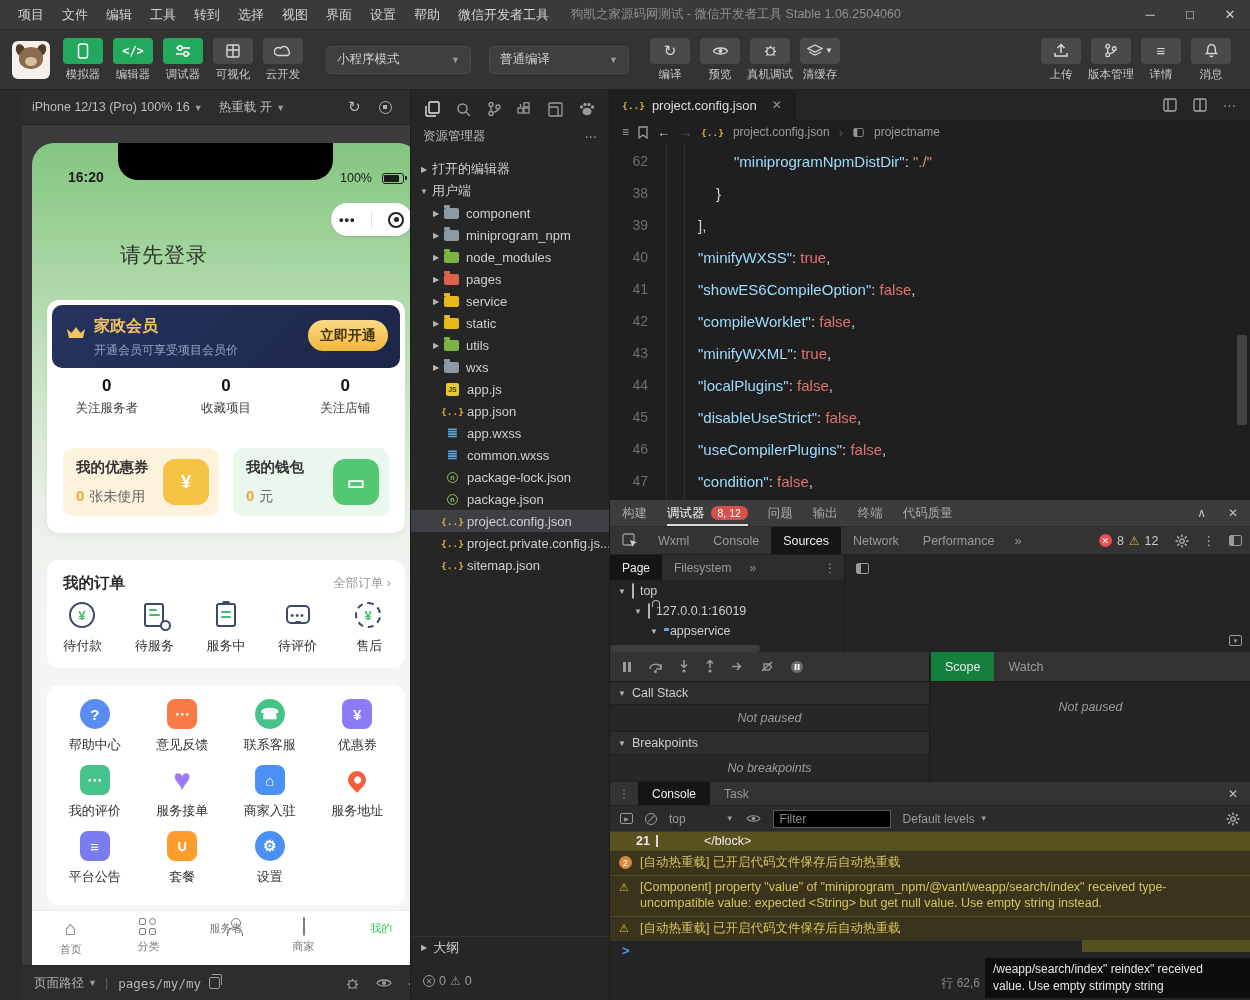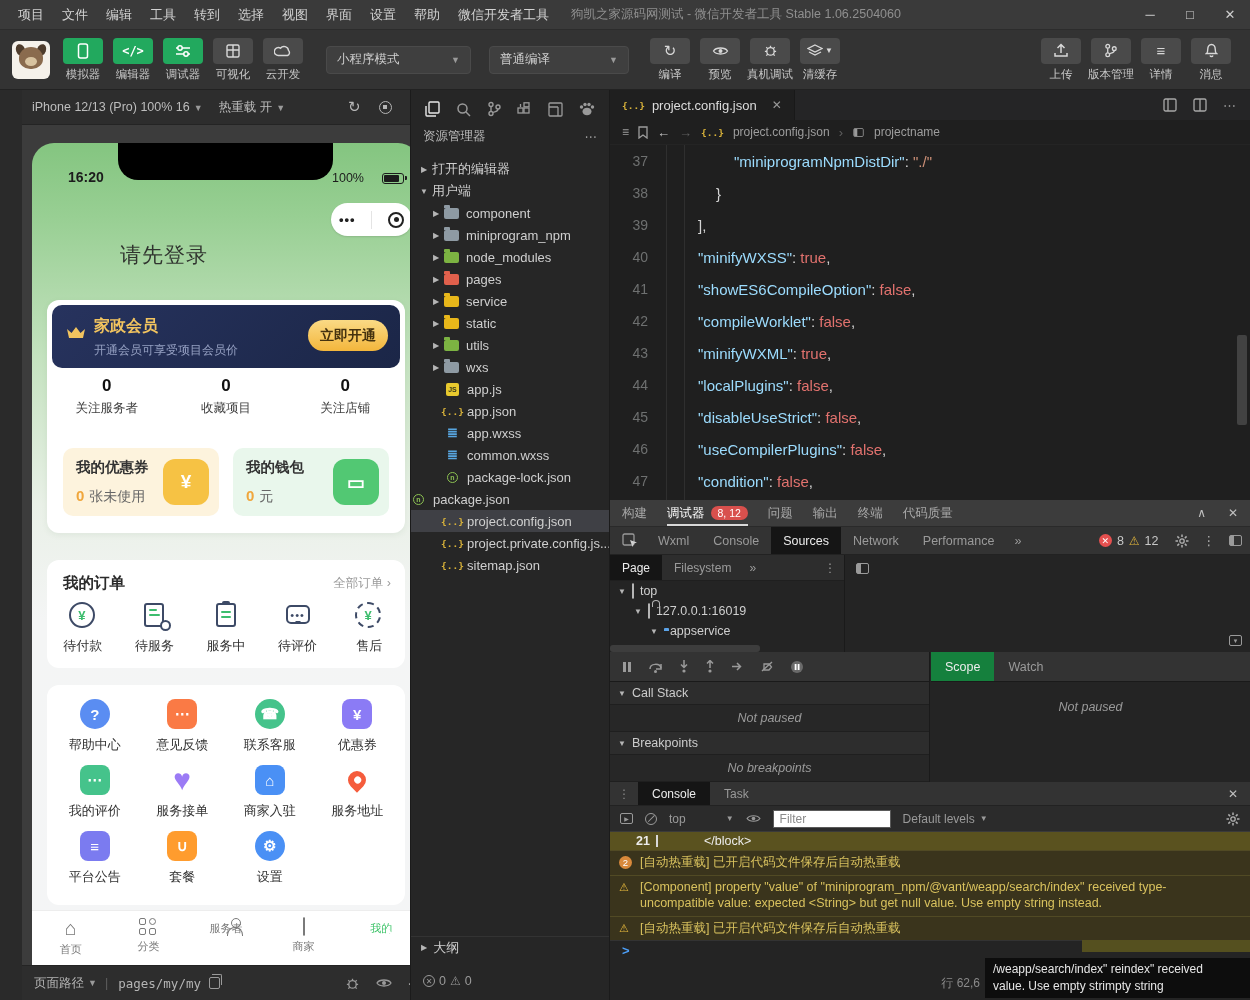--- a/index.html
+++ b/index.html
@@ -46,21 +46,21 @@
   #sim-hot{margin-left:16px;white-space:nowrap;}
   #sim-icons{margin-left:auto;display:flex;align-items:center;gap:18px;color:#b5b5b5;}
   .stop-ic{width:13px;height:13px;border:1.5px solid #b5b5b5;border-radius:50%;position:relative;}
   .stop-ic::after{content:"";position:absolute;left:3px;top:3px;width:4px;height:4px;background:#b5b5b5;}
 
   #phone{position:absolute;left:10px;top:53px;width:388px;height:822px;border-radius:22px 22px 0 0;overflow:hidden;
     background:linear-gradient(180deg,#84c580 0%,#98cf93 9%,#c4e2bf 26%,#e9f0e7 44%,#f4f5f5 58%,#f4f5f6 100%);}
   #notch{position:absolute;left:86px;top:0;width:215px;height:37px;background:#000;border-radius:0 0 20px 20px;}
   #p-status{position:absolute;left:0;top:4px;width:100%;height:38px;display:flex;align-items:flex-end;padding:0 16px 0 36px;}
   #p-time{font-size:14px;font-weight:bold;color:#1c1c1c;}
-  #p-batt{margin-left:auto;display:flex;align-items:center;gap:18px;font-size:12.5px;color:#1c1c1c;}
+  #p-batt{margin-left:auto;display:flex;align-items:center;gap:10px;font-size:12.5px;color:#1c1c1c;}
   .batt{width:22px;height:11px;border:1.5px solid #1c1c1c;border-radius:3px;position:relative;}
   .batt::before{content:"";position:absolute;left:1px;top:1px;bottom:1px;width:15px;background:#1c1c1c;border-radius:1px;}
   .batt::after{content:"";position:absolute;right:-4px;top:2.5px;width:2px;height:4px;background:#1c1c1c;border-radius:0 1px 1px 0;}
   #capsule{position:absolute;right:8px;top:60px;width:81px;height:33px;background:#fff;border-radius:17px;display:flex;align-items:center;justify-content:space-around;box-shadow:0 1px 2px rgba(0,0,0,.12);}
   #capsule .dots{letter-spacing:1px;color:#222;font-size:13px;font-weight:bold;}
   #capsule .divider{width:1px;height:18px;background:#e4e4e4;}
   #capsule .target{width:16px;height:16px;border:2px solid #222;border-radius:50%;position:relative;}
   #capsule .target::after{content:"";position:absolute;left:3.5px;top:3.5px;width:5px;height:5px;background:#222;border-radius:50%;}
   #p-login{position:absolute;left:88px;top:98px;font-size:21px;color:#30342f;letter-spacing:1px;}
 
@@ -214,21 +214,21 @@
 
   #console{position:absolute;left:0;top:282px;right:0;bottom:0;background:#242424;}
   #con-head{height:24px;background:#333;display:flex;align-items:center;font-size:12px;color:#9a9a9a;border-bottom:1px solid #222;}
   #con-head .dots{padding:0 8px;color:#8a8a8a;}
   .con-tab{padding:0 14px;height:100%;display:flex;align-items:center;}
   .con-tab.active{background:#151515;color:#ececec;}
   #con-head .x{margin-left:auto;padding-right:12px;color:#c0c0c0;}
   #con-toolbar{height:26px;background:#2b2b2b;display:flex;align-items:center;gap:12px;padding:0 10px;border-bottom:1px solid #3a3a3a;font-size:12px;color:#9a9a9a;}
   #ctx-select{display:flex;align-items:center;gap:40px;}
   #ctx-select .caret{font-size:8px;}
-  #filter-box{width:118px;height:18px;border:1px solid #5a5a5a;background:#ffffff;color:#8a8a8a;font-size:12px;padding:0 6px;display:flex;align-items:center;}
+  #filter-box{width:118px;height:18px;border:1px solid #5a5a5a;background:#000000;color:#8a8a8a;font-size:12px;padding:0 6px;display:flex;align-items:center;}
   #levels{display:flex;align-items:center;gap:5px;}
   #con-toolbar .gear{margin-left:auto;}
   .slash-ic{width:12px;height:12px;border:1.4px solid #9a9a9a;border-radius:50%;position:relative;}
   .slash-ic::after{content:"";position:absolute;left:0.5px;top:4.4px;width:9px;height:1.4px;background:#9a9a9a;transform:rotate(-45deg);}
   .expand-ic{width:13px;height:11px;border:1.3px solid #9a9a9a;border-radius:2px;display:flex;align-items:center;justify-content:center;font-size:6px;color:#9a9a9a;}
 
   #con-coderow{height:18px;background:#5a521f;display:flex;align-items:center;font-family:"DejaVu Sans Mono",monospace;font-size:12.5px;color:#ececec;}
   #con-coderow .num{width:40px;text-align:right;font-weight:bold;}
   #con-coderow .bar{width:2px;height:12px;background:#d8d8d8;margin-left:6px;}
   #con-coderow .codetxt{margin-left:46px;}
@@ -722,21 +722,21 @@
             <span class="wx-ic">≣</span>
           </span>
           <span>common.wxss</span>
         </div>
         <div class="trow" style="padding-left:34px">
           <span class="fico">
             <span class="nd-ic">n</span>
           </span>
           <span>package-lock.json</span>
         </div>
-        <div class="trow" style="">
+        <div class="trow" style="padding-left:34px">
           <span class="fico">
             <span class="nd-ic">n</span>
           </span>
           <span>package.json</span>
         </div>
         <div class="trow sel" style="padding-left:34px">
           <span class="fico">
             <span class="br-ic">{..}</span>
           </span>
           <span>project.config.json</span>
@@ -796,21 +796,21 @@
       <span>project.config.json</span>
       <span class="gt">›</span>
       <span class="pane-ic" style="transform:scale(.8);"></span>
       <span>projectname</span>
     </div>
     <div id="code">
       <div class="guide1"></div>
         <div class="guide2"></div>
       <div id="code-lines">
           <div class="cline">
-            <span class="ln">37</span>
+            <span class="ln">62</span>
             <span class="ctext" style="margin-left:86px"><span class="tok-k">"miniprogramNpmDistDir"</span><span class="tok-p">: </span><span class="tok-s">"./"</span></span>
           </div>
           <div class="cline">
             <span class="ln">38</span>
             <span class="ctext" style="margin-left:68px"><span class="tok-p">}</span></span>
           </div>
           <div class="cline">
             <span class="ln">39</span>
             <span class="ctext" style="margin-left:50px"><span class="tok-p">],</span></span>
           </div>

